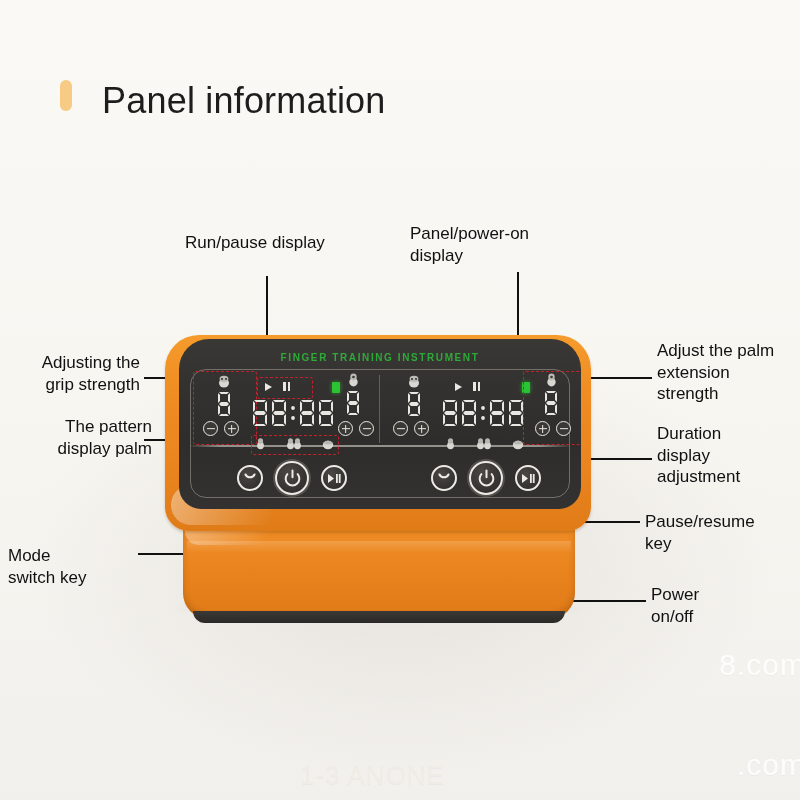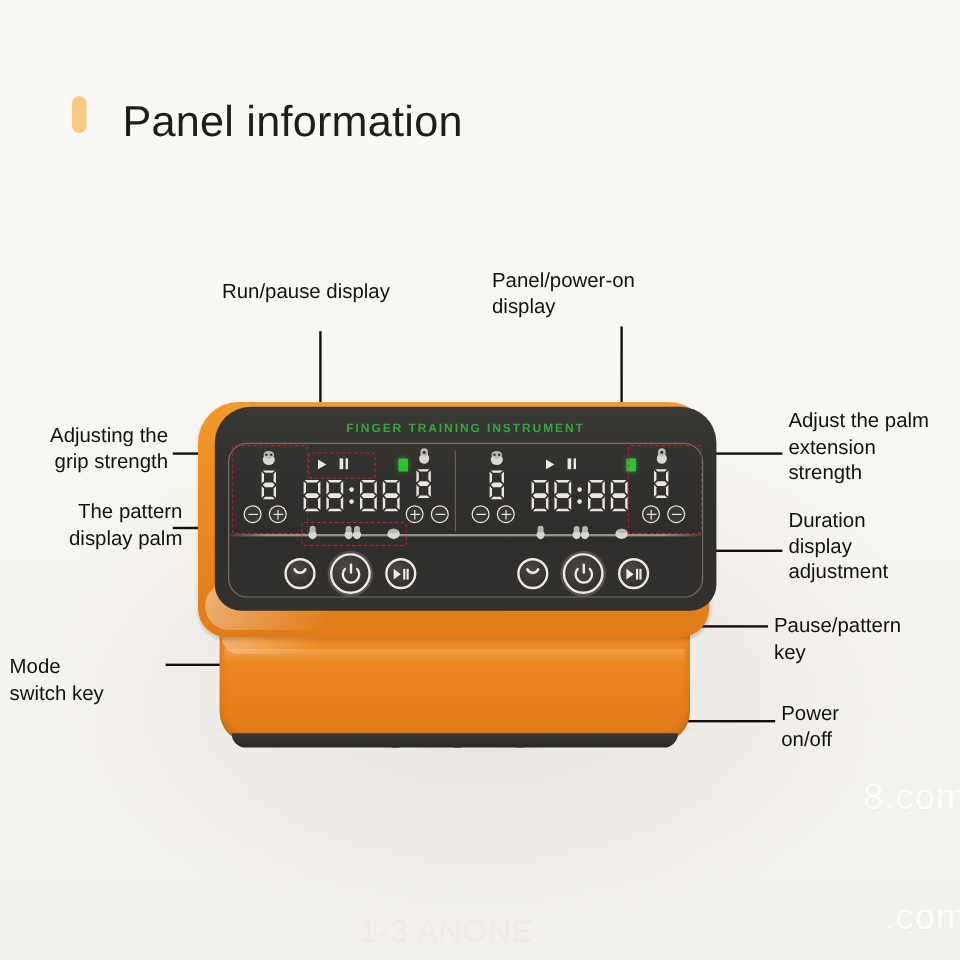--- a/index.html
+++ b/index.html
@@ -84,21 +84,20 @@
     position:absolute;left:6px;top:150px;width:150px;height:40px;border-radius:20px;
     background:linear-gradient(115deg,rgba(255,255,255,.40),rgba(255,255,255,0) 70%);
     filter:blur(.6px);
   }
   
   .faceplate{
     position:absolute;left:14px;top:4px;width:402px;height:170px;
     border-radius:30px 30px 22px 22px;
     background:linear-gradient(180deg,#3a3835 0%,#343230 26%,#2f2d2b 62%,#343230 100%);
     overflow:hidden;
-    padding-left:16px;
   }
   .brand{
     position:absolute;left:0;right:0;top:13px;text-align:center;
     color:#2fa93a;font-size:10px;font-weight:bold;letter-spacing:1.6px;
     font-family:"Liberation Sans", sans-serif;
   }
   
   .inner-frame{
     position:absolute;left:11px;top:30px;right:11px;bottom:11px;
     border:1px solid #8b8882;border-radius:16px;opacity:.72;
@@ -178,21 +177,21 @@
 display palm</div>
 
 <div class="lbl" style="left:657px;top:340px;width:150px;white-space:pre-line;">Adjust the palm
 extension
 strength</div>
 
 <div class="lbl" style="left:657px;top:423px;width:140px;white-space:pre-line;">Duration
 display
 adjustment</div>
 
-<div class="lbl" style="left:645px;top:511px;width:150px;white-space:pre-line;">Pause/pattern
+<div class="lbl" style="left:645px;top:511px;width:150px;white-space:pre-line;">Pause/resume
 key</div>
 
 <div class="lbl" style="left:651px;top:584px;width:140px;white-space:pre-line;">Power
 on/off</div>
 
 <div class="lbl c" style="left:8px;top:545px;width:128px;white-space:pre-line;">Mode
 switch key</div>
 
 <div class="ln lnv" style="left:266px;top:276px;height:99px;"></div>
 

